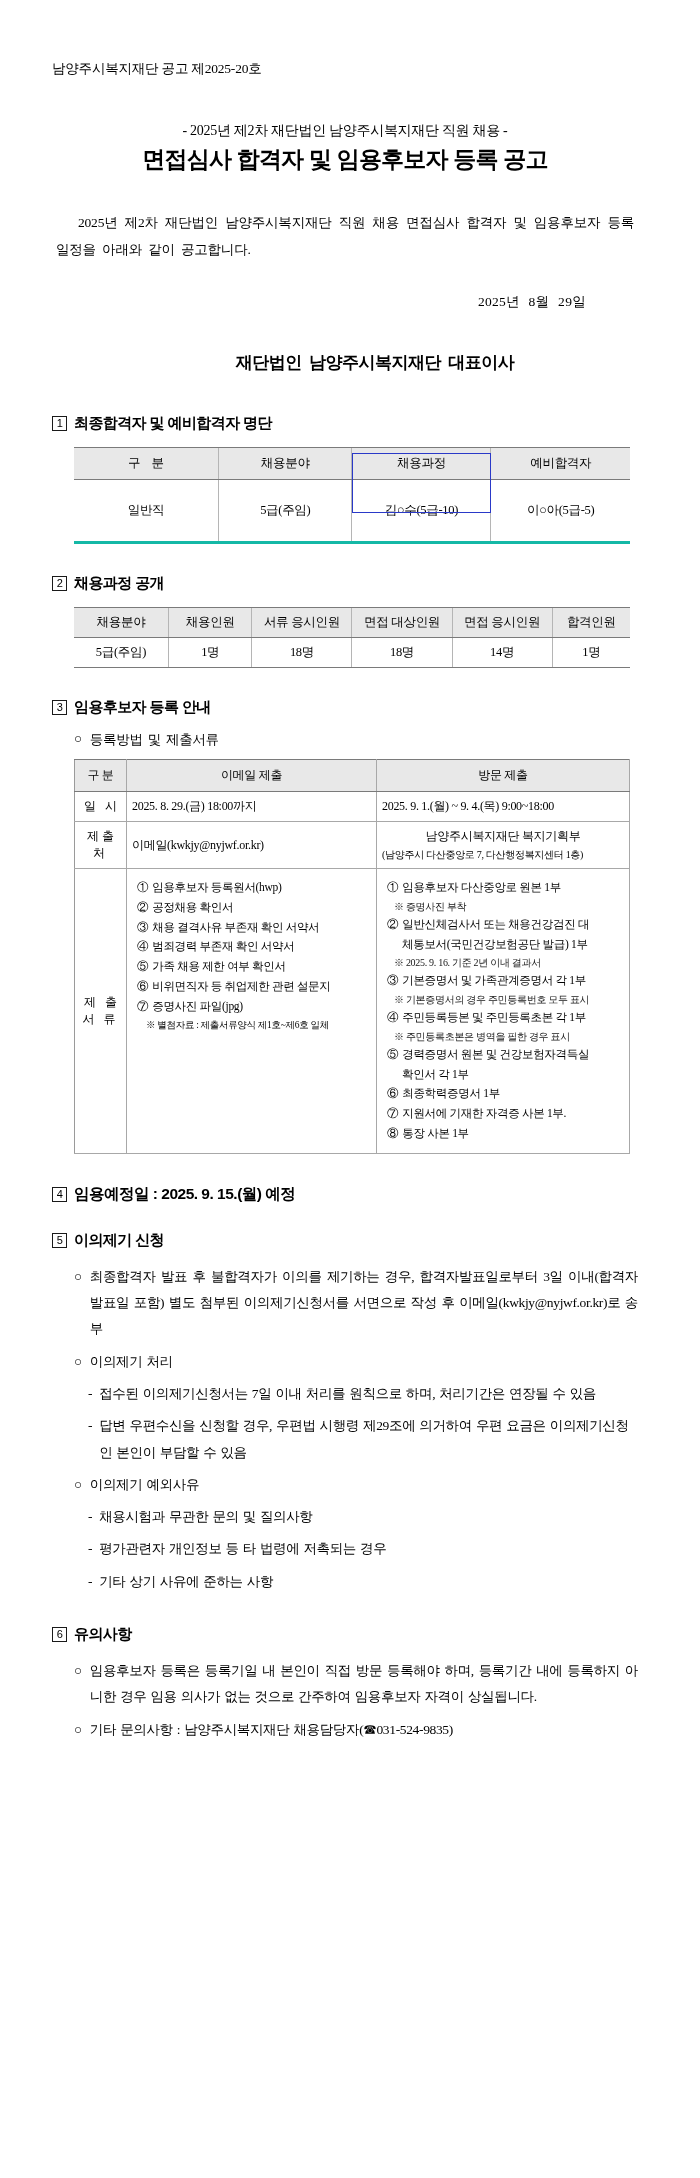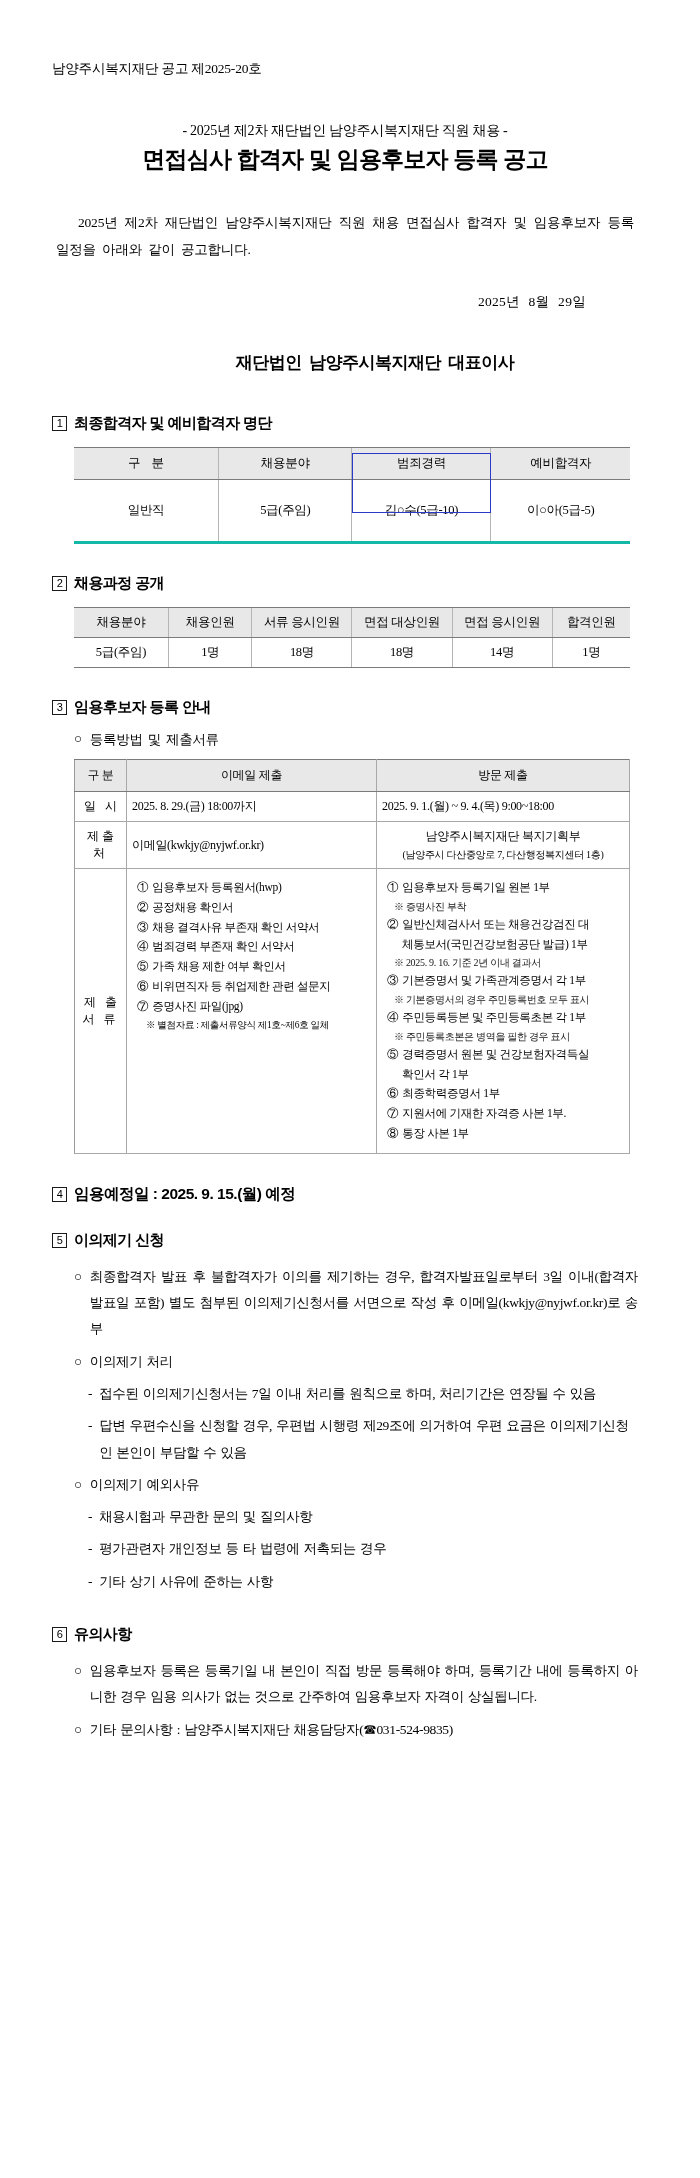--- a/index.html
+++ b/index.html
@@ -187,21 +187,21 @@
   .tbl-c .rh {
     width: 52px;
     text-align: center;
     font-size: 12px;
     letter-spacing: 3px;
     text-indent: 3px;
   }
   .tbl-c .ctr { text-align: left; font-size: 12px; }
   .tbl-c .docs { vertical-align: top; padding: 9px 6px 9px 10px; }
   .tbl-c .addr-main { text-align: center; font-size: 12px; }
-  .tbl-c .addr-sub { text-align: center; font-size: 10px; margin-top: 3px; }
+  .tbl-c .addr-sub { text-align: left; font-size: 10px; margin-top: 3px; }
 
   .doc-li {
     line-height: 1.72;
     font-size: 11.5px;
     letter-spacing: -0.3px;
     display: flex;
     gap: 4px;
     align-items: flex-start;
   }
   .doc-li .num { flex: none; }
@@ -280,21 +280,21 @@
       <span class="sec-num">1</span>
       <span>최종합격자 및 예비합격자 명단</span>
     </div>
 
     <div style="position:relative;">
       <table class="tbl-a">
         <thead>
           <tr>
             <th class="wide-sp" style="width:26%">구  분</th>
             <th style="width:24%">채용분야</th>
-            <th style="width:25%">범죄경력</th>
+            <th style="width:25%">채용과정</th>
             <th style="width:25%">예비합격자</th>
           </tr>
         </thead>
         <tbody>
           <tr>
             <td>일반직</td>
             <td>5급(주임)</td>
             <td>김○수(5급-10)</td>
             <td>이○아(5급-5)</td>
           </tr>
@@ -400,21 +400,21 @@
             <div class="doc-li">
               <span class="num">⑦</span>
               <span>증명사진 파일(jpg)</span>
             </div>
             <div class="doc-foot">※ 별첨자료 : 제출서류양식 제1호~제6호 일체</div>
           </td>
 
           <td class="docs">
             <div class="doc-li">
               <span class="num">①</span>
-              <span>임용후보자 등록기일 원본 1부</span>
+              <span>임용후보자 다산중앙로 원본 1부</span>
             </div>
             <div class="doc-sub">※ 증명사진 부착</div>
 
             <div class="doc-li">
               <span class="num">②</span>
               <span>일반신체검사서 또는 채용건강검진 대</span>
             </div>
             <div class="cont">체통보서(국민건강보험공단 발급) 1부</div>
             <div class="doc-sub">※ 2025. 9. 16. 기준 2년 이내 결과서</div>
 

